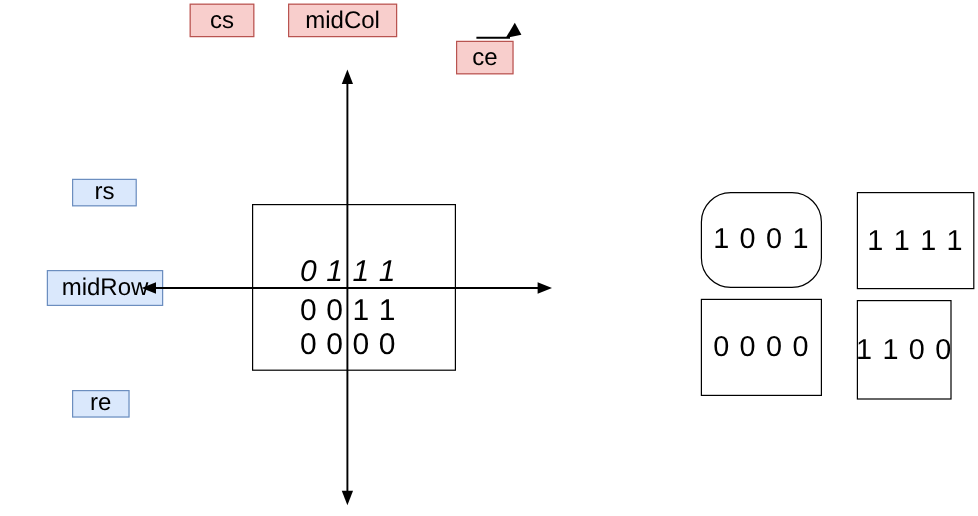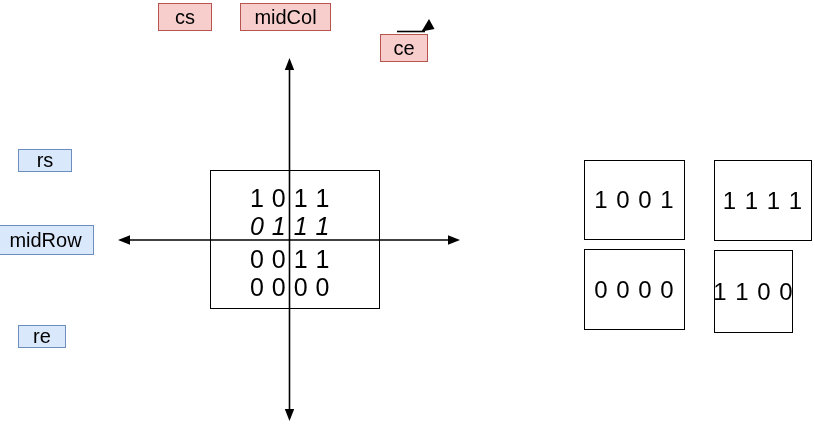--- a/index.html
+++ b/index.html
@@ -26,20 +26,21 @@
     z-index: 2;
     white-space: nowrap;
   }
   .pink {
     background: #f8cecc;
     border: 1.5px solid #b85450;
   }
   .blue {
     background: #dae8fc;
     border: 1.5px solid #6c8ebf;
+    margin-left: 42px;
   }
   .label-cs     { left: 158px; top: 3px;   width: 54px; height: 28px; }
   .label-midcol { left: 240px; top: 3px;   width: 91px; height: 28px; }
   .label-ce     { left: 380px; top: 3px;   width: 48px; height: 28px; margin-top: 31px; }
   .label-rs     { left: 18px;  top: 149px; width: 54px; height: 23px; }
   .label-midrow { left: -3px;  top: 225px; width: 97px; height: 30px; }
   .label-re     { left: 18px;  top: 325px; width: 48px; height: 23px; }
 
   .matrix-box {
     position: absolute;
@@ -76,21 +77,21 @@
     background: #ffffff;
     display: flex;
     align-items: center;
     justify-content: center;
     font-size: 24px;
     letter-spacing: 1px;
     color: #000000;
     z-index: 2;
     white-space: pre;
   }
-  .quad-tl { left: 584px; top: 160px; width: 101px; height: 80px; }
+  .quad-tl { left: 584px; top: 160px; width: 101px; height: 80px; border-radius: 25px; }
   .quad-tr { left: 714px; top: 160px; width: 98px;  height: 81px; }
   .quad-bl { left: 584px; top: 249px; width: 101px; height: 81px; }
   .quad-br { left: 714px; top: 250px; width: 79px;  height: 83px; }
 
   .lines-overlay {
     position: absolute;
     left: 0;
     top: 0;
     z-index: 3;
     pointer-events: none;
@@ -115,21 +116,20 @@
     <span>rs</span>
   </div>
   <div class="label blue label-midrow">
     <span>midRow</span>
   </div>
   <div class="label blue label-re">
     <span>re</span>
   </div>
 
   <div class="matrix-box"></div>
-  <div class="matrix-row matrix-row-0">1 0 1 1</div>
   <div class="matrix-row matrix-row-1">0 1 1 1</div>
   <div class="matrix-row matrix-row-2">0 0 1 1</div>
   <div class="matrix-row matrix-row-3">0 0 0 0</div>
 
   <div class="quad-box quad-tl">
     <span>1 0 0 1</span>
   </div>
   <div class="quad-box quad-tr">
     <span>1 1 1 1</span>
   </div>

